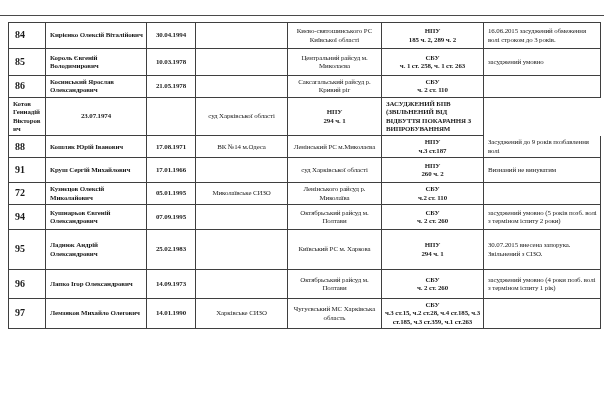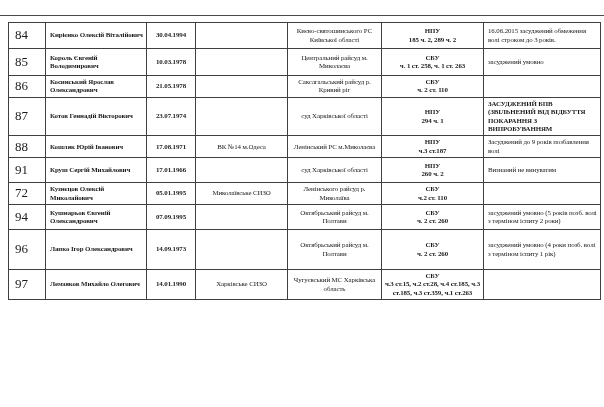--- a/index.html
+++ b/index.html
@@ -46,21 +46,21 @@
     font-size:6.9px;
     line-height:8.4px;
     letter-spacing:-0.1px;
     display:flex;
     flex-direction:column;
     justify-content:center;
     padding:2px 2px;
     overflow:hidden;
     word-break:break-word;
   }
-  .c-num{font-weight:400;font-size:13px;padding-left:6px;align-items:flex-start;}
+  .c-num{font-weight:700;font-size:10px;padding-left:6px;align-items:flex-start;}
   .c-name{font-weight:700;padding-left:4px;align-items:flex-start;text-align:left;}
   .c-dob{font-weight:700;align-items:center;text-align:center;}
   .c-det{align-items:center;text-align:center;}
   .c-court{align-items:center;text-align:center;}
   .c-charges{font-weight:700;align-items:center;text-align:center;}
   .c-charges .agency,.c-charges .articles{display:block;width:100%;}
   .c-notes{padding-left:4px;padding-right:3px;align-items:flex-start;text-align:left;}
   .c-notes.bold-note{font-weight:700;}
 </style>
 </head>
@@ -99,21 +99,20 @@
       <div class="cell c-dob">21.05.1978</div>
       <div class="cell c-det"></div>
       <div class="cell c-court">Саксагальський райсуд р. Кривий ріг</div>
       <div class="cell c-charges">
         <span class="agency">СБУ</span>
         <span class="articles">ч. 2 ст. 110</span>
       </div>
       <div class="cell c-notes"></div>
     </div>
     <div class="row">
-      <div class="cell c-num">87</div>
       <div class="cell c-name">Котов Геннадій Вікторович</div>
       <div class="cell c-dob">23.07.1974</div>
       <div class="cell c-det"></div>
       <div class="cell c-court">суд Харківської області</div>
       <div class="cell c-charges">
         <span class="agency">НПУ</span>
         <span class="articles">294 ч. 1</span>
       </div>
       <div class="cell c-notes bold-note">ЗАСУДЖЕНИЙ БПВ (ЗВІЛЬНЕНИЙ ВІД ВІДБУТТЯ ПОКАРАННЯ З ВИПРОБУВАННЯМ</div>
     </div>
@@ -159,20 +158,32 @@
       <div class="cell c-dob">07.09.1995</div>
       <div class="cell c-det"></div>
       <div class="cell c-court">Октябрьський райсуд м. Полтави</div>
       <div class="cell c-charges">
         <span class="agency">СБУ</span>
         <span class="articles">ч. 2 ст. 260</span>
       </div>
       <div class="cell c-notes">засуджений умовно (5 років позб. волі з терміном іспиту 2 роки)</div>
     </div>
     <div class="row">
+      <div class="cell c-num">95</div>
+      <div class="cell c-name">Ладнюк Андрій Олександрович</div>
+      <div class="cell c-dob">25.02.1983</div>
+      <div class="cell c-det"></div>
+      <div class="cell c-court">Київський РС м. Харкова</div>
+      <div class="cell c-charges">
+        <span class="agency">НПУ</span>
+        <span class="articles">294 ч. 1</span>
+      </div>
+      <div class="cell c-notes">30.07.2015 внесена запорука. Звільнений з СІЗО.</div>
+    </div>
+    <div class="row">
       <div class="cell c-num">96</div>
       <div class="cell c-name">Лапко Ігор Олександрович</div>
       <div class="cell c-dob">14.09.1973</div>
       <div class="cell c-det"></div>
       <div class="cell c-court">Октябрьський райсуд м. Полтави</div>
       <div class="cell c-charges">
         <span class="agency">СБУ</span>
         <span class="articles">ч. 2 ст. 260</span>
       </div>
       <div class="cell c-notes">засуджений умовно (4 роки позб. волі з терміном іспиту 1 рік)</div>

